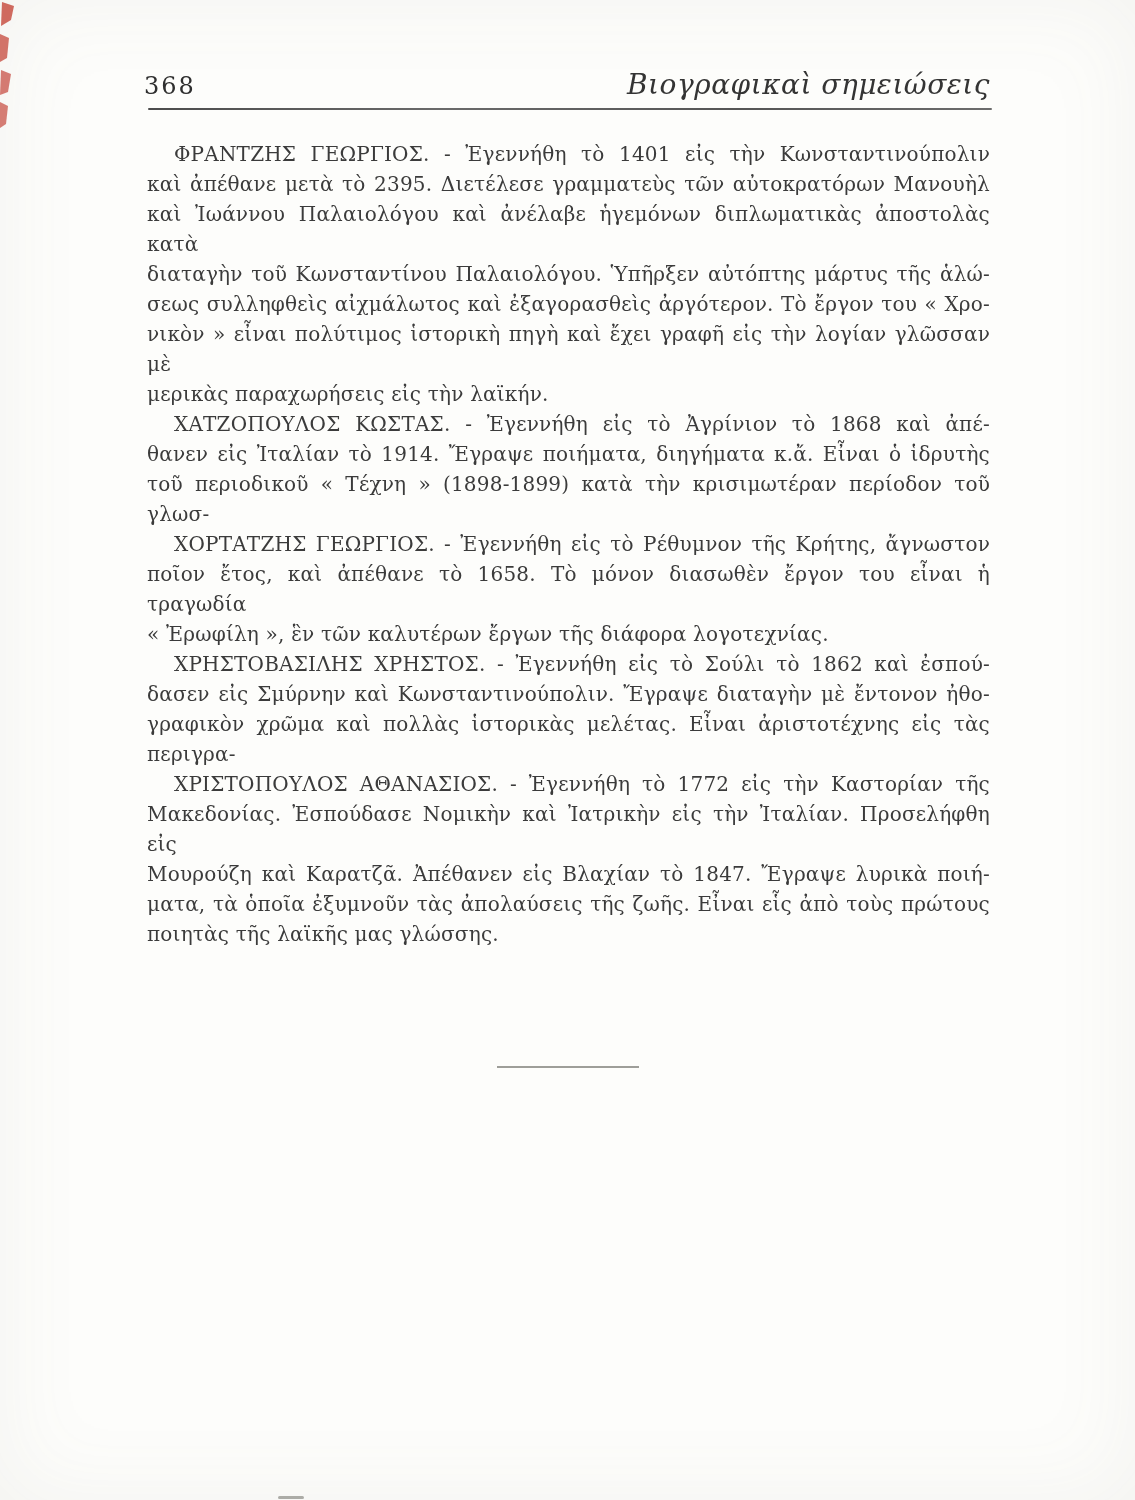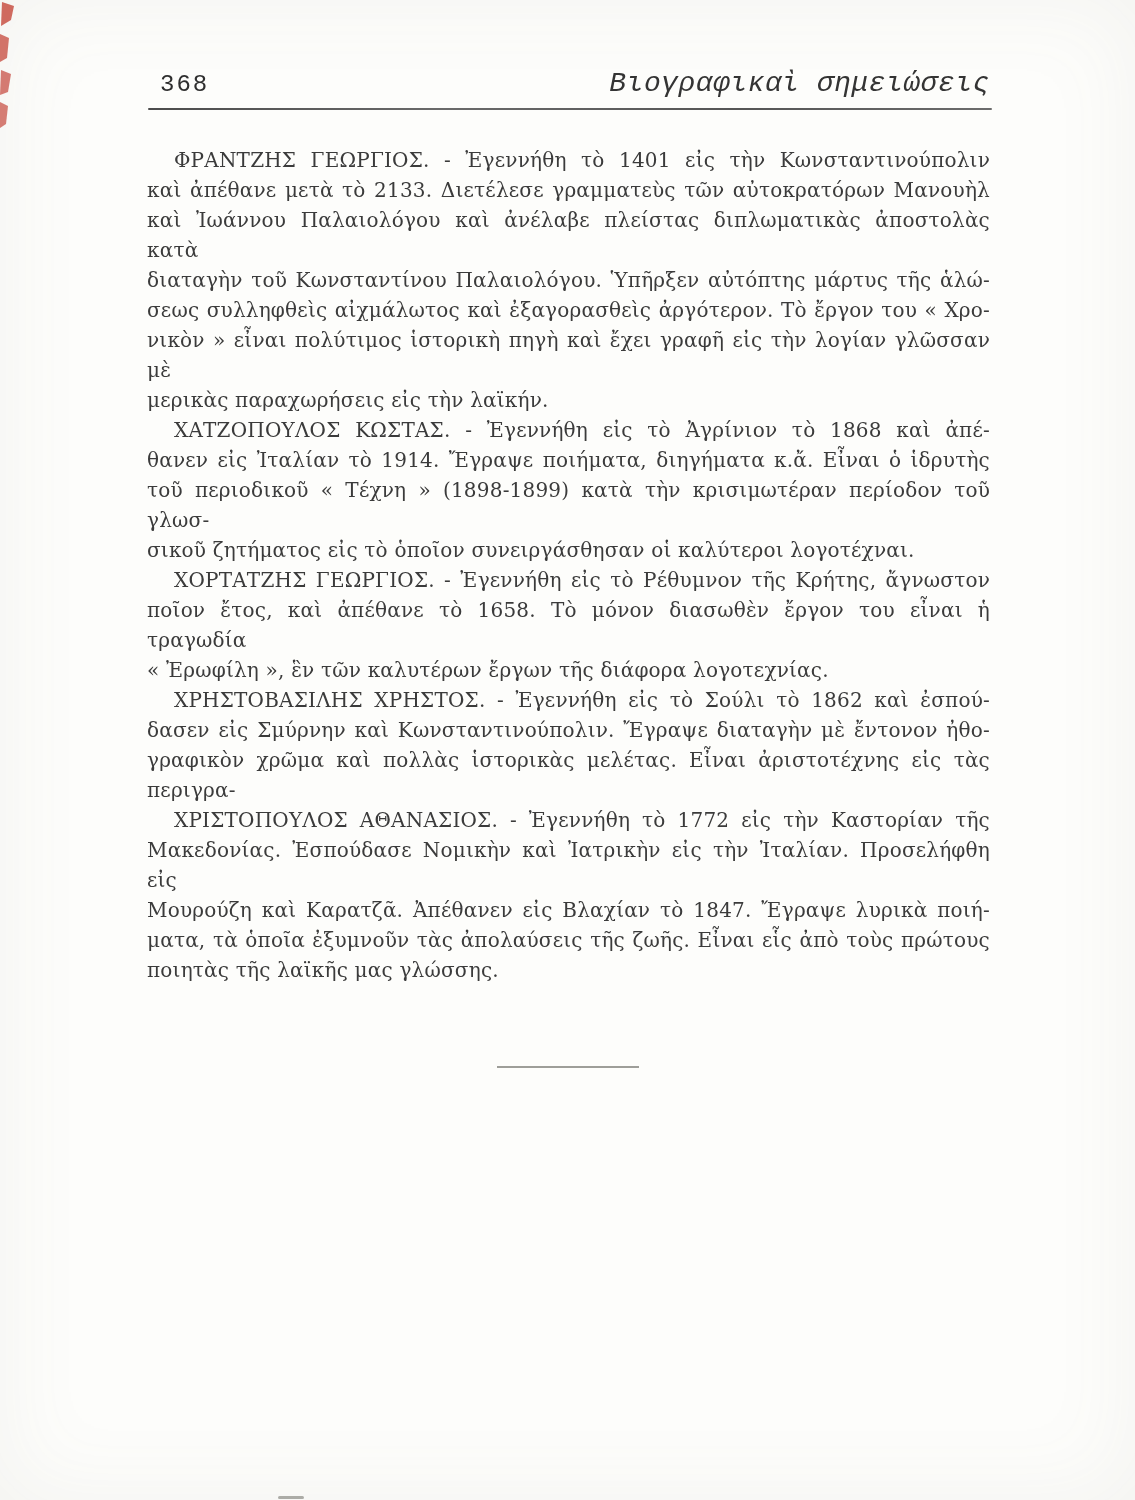--- a/index.html
+++ b/index.html
@@ -14,25 +14,24 @@
     box-shadow: inset 0 0 90px rgba(110,110,100,0.07);
   }
   .edge-marks {
     position: absolute;
     left: 0; top: 0;
     width: 34px; height: 150px;
     pointer-events: none;
   }
   .page-header {
     position: absolute;
-    left: 160px; right: 145px; top: 68px;
+    left: 144px; right: 145px; top: 68px;
     display: flex;
     justify-content: space-between;
     align-items: baseline;
-    font-family: Liberation Mono, monospace;
   }
   .page-number {
     font-size: 24px;
     letter-spacing: 2px;
     color: #2f2f2f;
   }
   .running-title {
     font-style: italic;
     font-size: 28px;
     letter-spacing: 0.5px;
@@ -42,21 +41,21 @@
     position: absolute;
     left: 148px; right: 143px; top: 108px;
     height: 2px;
     background: linear-gradient(90deg, #4c4c4c, #6a6a6a 35%, #555 70%, #6c6c6c);
     border-radius: 1px;
   }
   .body-text {
     position: absolute;
     left: 147px;
     width: 843px;
-    top: 145px;
+    top: 139px;
     font-size: 20px;
     line-height: 30px;
     letter-spacing: 0.2px;
   }
   .para { margin: 0; padding: 0; }
   .para + .para { }
   .line { display: block; }
   .line.just { text-align: justify; text-align-last: justify; }
   .line.first { text-indent: 27px; }
   .end-divider {
@@ -91,32 +90,31 @@
   <header class="page-header">
     <span class="page-number">368</span>
     <span class="running-title">Βιογραφικαὶ σημειώσεις</span>
   </header>
 
   <div class="header-rule"></div>
 
   <main class="body-text" id="paragraphs">
       <p class="para">
         <span class="line first just">ΦΡΑΝΤΖΗΣ ΓΕΩΡΓΙΟΣ. - Ἐγεννήθη τὸ 1401 εἰς τὴν Κωνσταντινούπολιν</span>
-        <span class="line just">καὶ ἀπέθανε μετὰ τὸ 2133. Διετέλεσε γραμματεὺς τῶν αὐτοκρατόρων Μανουὴλ</span>
-        <span class="line just">καὶ Ἰωάννου Παλαιολόγου καὶ ἀνέλαβε πλείστας διπλωματικὰς ἀποστολὰς κατὰ</span>
+        <span class="line just">καὶ ἀπέθανε μετὰ τὸ 2395. Διετέλεσε γραμματεὺς τῶν αὐτοκρατόρων Μανουὴλ</span>
+        <span class="line just">καὶ Ἰωάννου Παλαιολόγου καὶ ἀνέλαβε ἡγεμόνων διπλωματικὰς ἀποστολὰς κατὰ</span>
         <span class="line just">διαταγὴν τοῦ Κωνσταντίνου Παλαιολόγου. Ὑπῆρξεν αὐτόπτης μάρτυς τῆς ἁλώ-</span>
         <span class="line just">σεως συλληφθεὶς αἰχμάλωτος καὶ ἐξαγορασθεὶς ἀργότερον. Τὸ ἔργον του « Χρο-</span>
         <span class="line just">νικὸν » εἶναι πολύτιμος ἱστορικὴ πηγὴ καὶ ἔχει γραφῆ εἰς τὴν λογίαν γλῶσσαν μὲ</span>
         <span class="line">μερικὰς παραχωρήσεις εἰς τὴν λαϊκήν.</span>
       </p>
       <p class="para">
         <span class="line first just">ΧΑΤΖΟΠΟΥΛΟΣ ΚΩΣΤΑΣ. - Ἐγεννήθη εἰς τὸ Ἀγρίνιον τὸ 1868 καὶ ἀπέ-</span>
         <span class="line just">θανεν εἰς Ἰταλίαν τὸ 1914. Ἔγραψε ποιήματα, διηγήματα κ.ἄ. Εἶναι ὁ ἱδρυτὴς</span>
         <span class="line just">τοῦ περιοδικοῦ « Τέχνη » (1898-1899) κατὰ τὴν κρισιμωτέραν περίοδον τοῦ γλωσ-</span>
-        <span class="line">σικοῦ ζητήματος εἰς τὸ ὁποῖον συνειργάσθησαν οἱ καλύτεροι λογοτέχναι.</span>
       </p>
       <p class="para">
         <span class="line first just">ΧΟΡΤΑΤΖΗΣ ΓΕΩΡΓΙΟΣ. - Ἐγεννήθη εἰς τὸ Ρέθυμνον τῆς Κρήτης, ἄγνωστον</span>
         <span class="line just">ποῖον ἔτος, καὶ ἀπέθανε τὸ 1658. Τὸ μόνον διασωθὲν ἔργον του εἶναι ἡ τραγωδία</span>
         <span class="line">« Ἐρωφίλη », ἓν τῶν καλυτέρων ἔργων τῆς διάφορα λογοτεχνίας.</span>
       </p>
       <p class="para">
         <span class="line first just">ΧΡΗΣΤΟΒΑΣΙΛΗΣ ΧΡΗΣΤΟΣ. - Ἐγεννήθη εἰς τὸ Σούλι τὸ 1862 καὶ ἐσπού-</span>
         <span class="line just">δασεν εἰς Σμύρνην καὶ Κωνσταντινούπολιν. Ἔγραψε διαταγὴν μὲ ἔντονον ἠθο-</span>
         <span class="line just">γραφικὸν χρῶμα καὶ πολλὰς ἱστορικὰς μελέτας. Εἶναι ἀριστοτέχνης εἰς τὰς περιγρα-</span>

